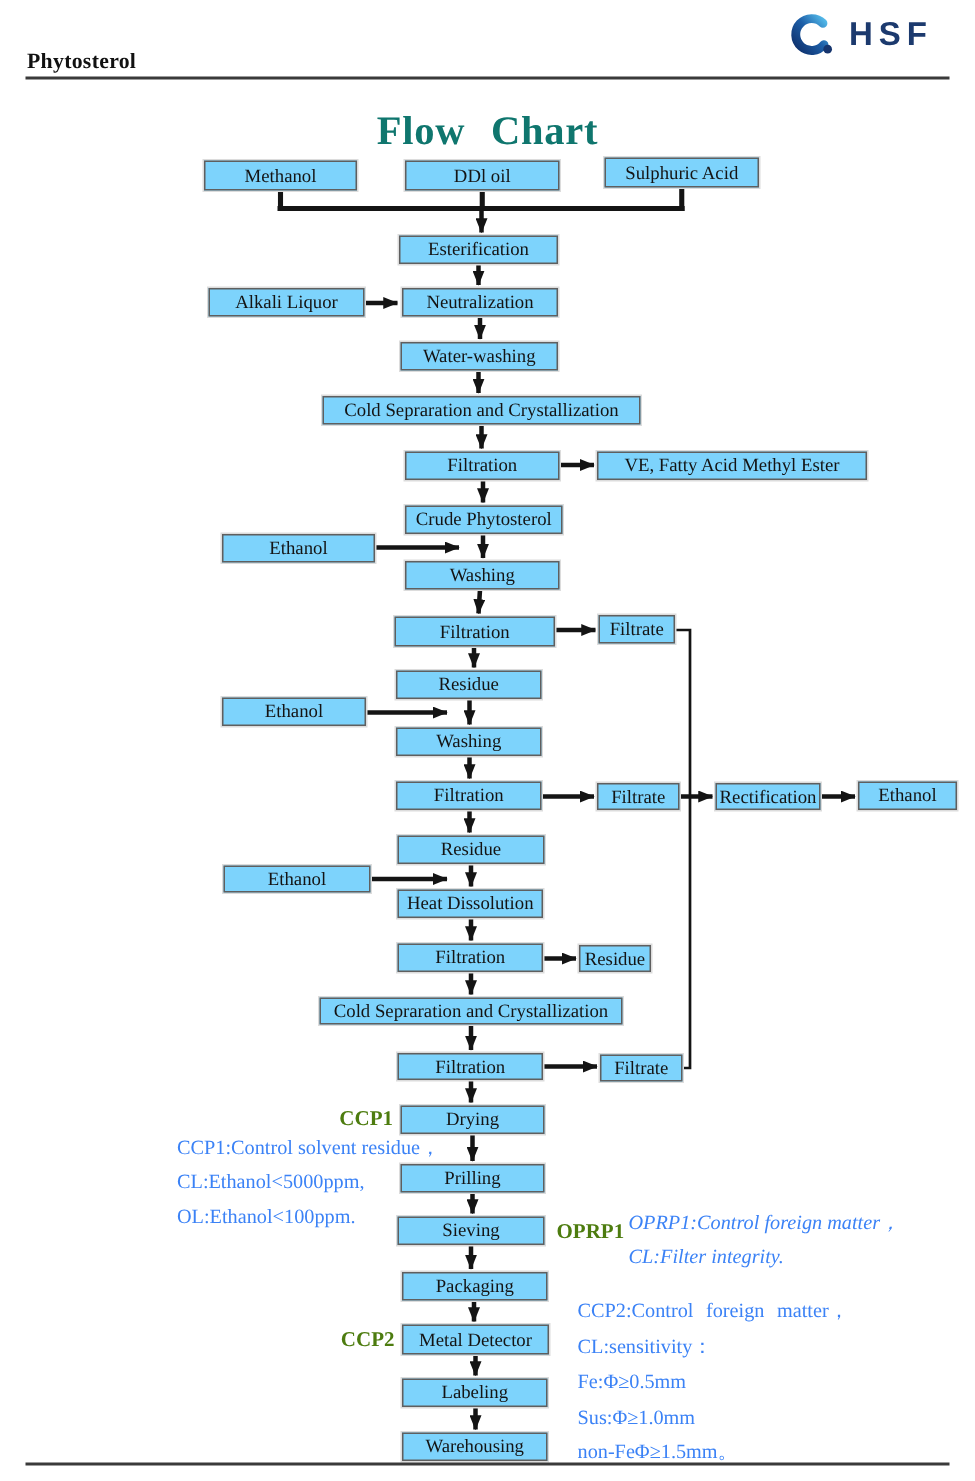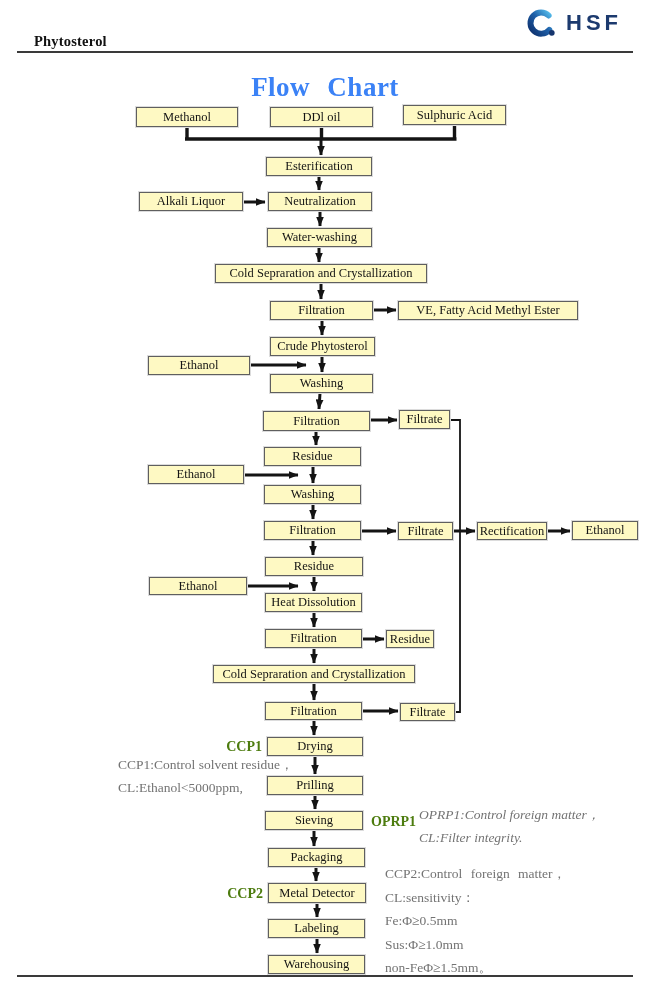--- a/index.html
+++ b/index.html
@@ -2,44 +2,44 @@
 <html><head>
 <meta charset="utf-8">
 <style>
   html,body { margin:0; padding:0; background:#ffffff; }
   .page {
     position:relative; width:650px; height:987px; background:#ffffff;
     font-family:"Liberation Serif", serif; color:#111; overflow:hidden;
   }
   .product {
     position:absolute; left:18px; top:33px;
-    font-size:14.5px; font-weight:bold; letter-spacing:0.2px;margin-left:16px;
+    font-size:14.5px; font-weight:bold; letter-spacing:0.2px;
   }
   .rule { position:absolute; background:#3a3a3a; height:2px; }
   .rule-top { left:17px; top:51px; width:616px; }
   .rule-bottom { left:17px; top:975px; width:616px; }
   .logo { position:absolute; top:4px; right:28px; display:flex; align-items:center; gap:7px; }
   .logo-text {
     font-family:"Liberation Sans", sans-serif; font-weight:bold;
     font-size:22px; letter-spacing:4px; color:#1c3a6e;
   }
   .title {
     position:absolute; left:0; top:72px; width:650px; text-align:center;
-    font-size:27px; font-weight:bold; word-spacing:10px; letter-spacing:0.5px; color:#3b82f6;
+    font-size:27px; font-weight:bold; word-spacing:10px; letter-spacing:0.5px; color:#0f766e;
   }
   .node {
-    position:absolute; box-sizing:border-box; background:#fef9c3;
+    position:absolute; box-sizing:border-box; background:#7dd3fc;
     border:1px solid #5f5f5f; box-shadow:0 0 0 1px #dcdcdc;
     display:flex; align-items:center; justify-content:center;
     font-size:12.5px; white-space:nowrap; color:#141414;
   }
   .connectors { position:absolute; left:0; top:0; pointer-events:none; }
   .flowlabel { position:absolute; font-weight:bold; font-size:14px; color:#4d7c0f; }
   .ta-r { text-align:right; }
-  .ann { position:absolute; font-size:13.5px; line-height:23px; color:#737373; white-space:nowrap; }
+  .ann { position:absolute; font-size:13.5px; line-height:23px; color:#3b82f6; white-space:nowrap; }
   .ann-ccp1 { left:118px; top:753px; }
   .ann-oprp1 { left:419px; top:803px;font-style:italic; }
   .ann-ccp2 { left:385px; top:862px; line-height:23.5px; }
   .wide { word-spacing:5px; }
 </style>
 </head>
 <body>
 
 <div class="page">
 
@@ -152,20 +152,21 @@
   <div class="node" style="left:268px;top:919px;width:97px;height:19px">Labeling</div>
   <div class="node" style="left:268px;top:955px;width:97px;height:19px">Warehousing</div>
 
   <div class="flowlabel ta-r" style="left:190px;top:739px;width:72px">CCP1</div>
   <div class="flowlabel" style="left:371px;top:814px">OPRP1</div>
   <div class="flowlabel ta-r" style="left:200px;top:886px;width:63px">CCP2</div>
 
   <div class="ann ann-ccp1">
     <div>CCP1:Control solvent residue，</div>
     <div>CL:Ethanol&lt;5000ppm,</div>
+    <div>OL:Ethanol&lt;100ppm.</div>
   </div>
 
   <div class="ann ann-oprp1">
     <div>OPRP1:Control foreign matter，</div>
     <div>CL:Filter integrity.</div>
   </div>
 
   <div class="ann ann-ccp2">
     <div class="wide">CCP2:Control foreign matter，</div>
     <div>CL:sensitivity：</div>

